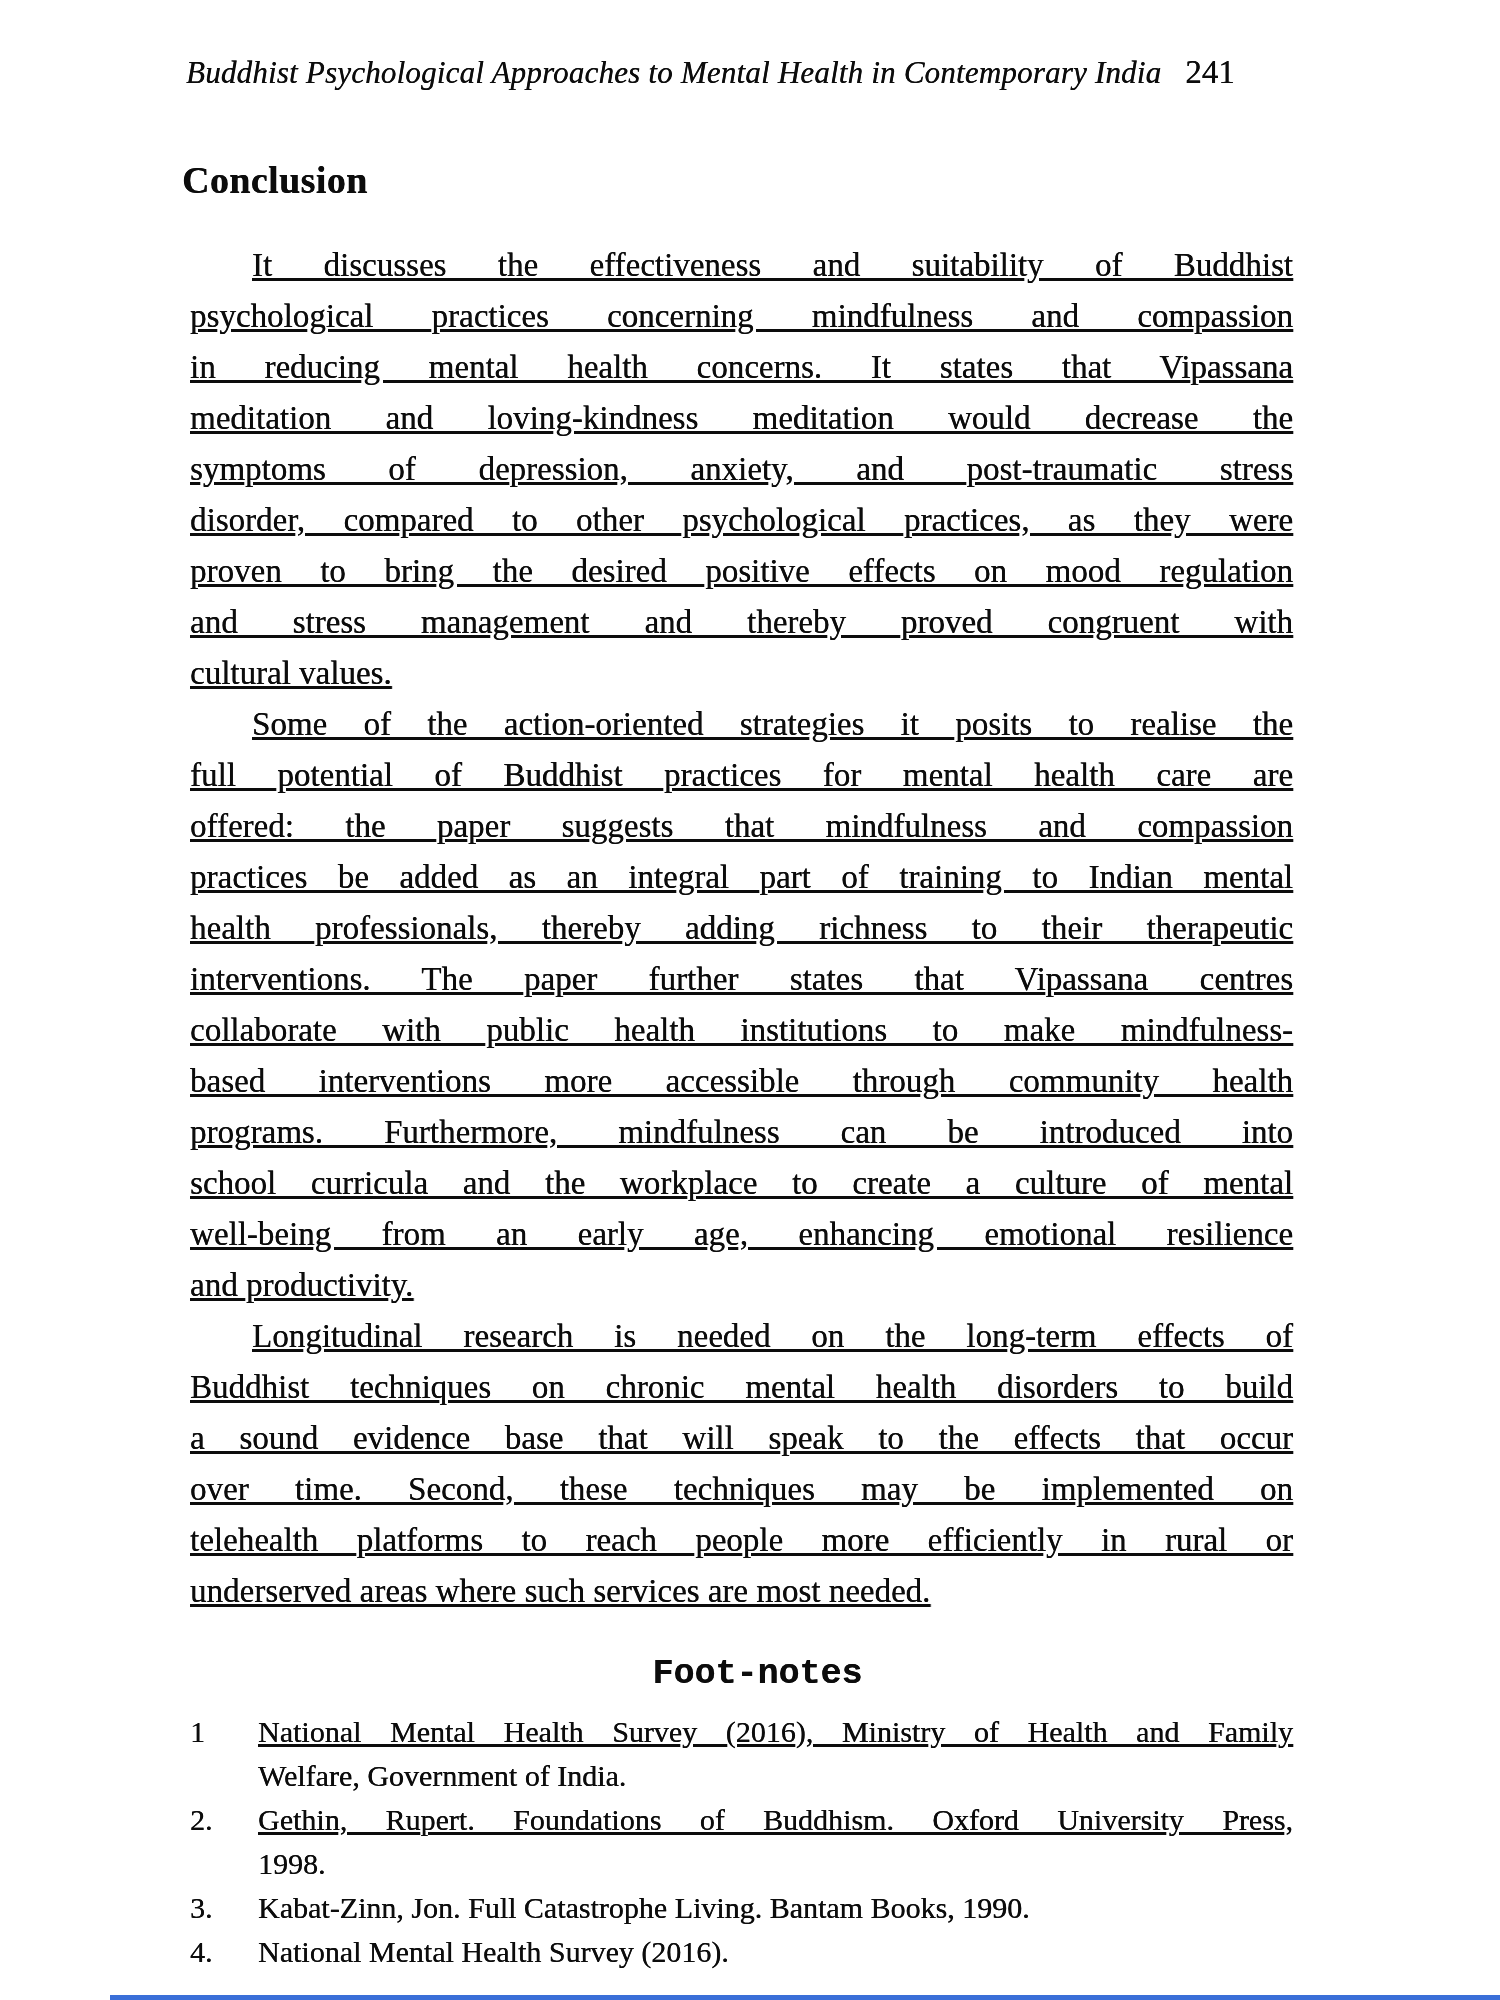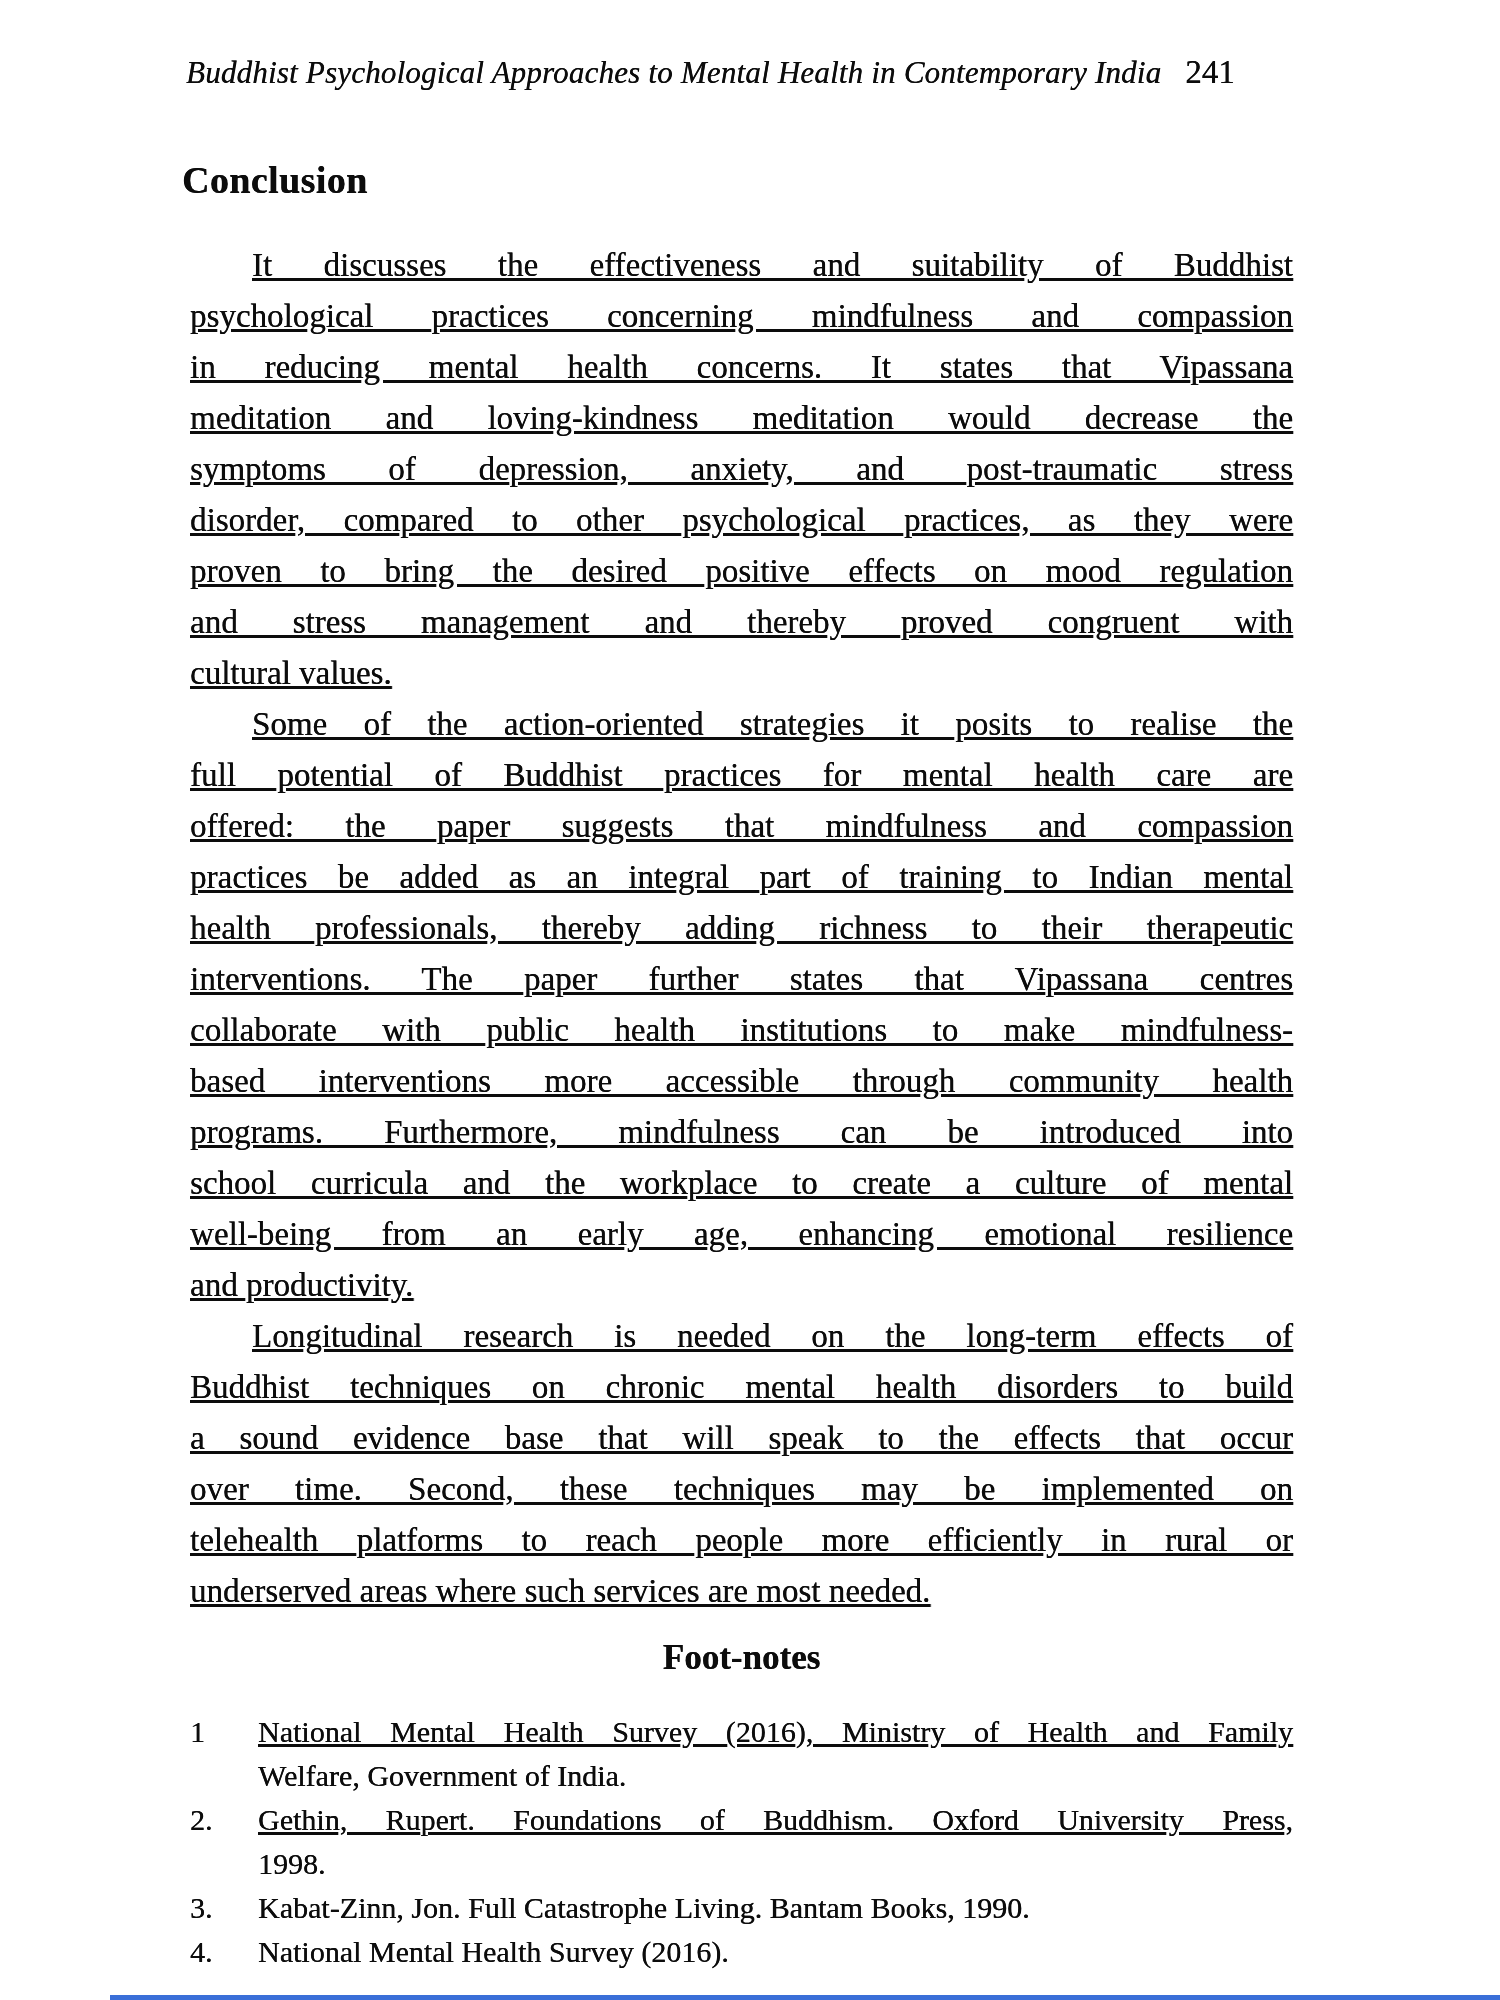--- a/index.html
+++ b/index.html
@@ -55,24 +55,25 @@
     text-align: justify;
     text-align-last: justify;
   }
   .line.first { text-indent: 62px; }
   .line.last  { text-align-last: left; }
   .footnotes-heading {
     position: absolute;
     left: 190px;
     top: 1638px;
     width: 1103px;
-    margin: 0;
+    margin: 16px;
     text-align: center;
     font-size: 35px;
     font-weight: bold;
+    font-family: Liberation Mono, monospace;
   }
   .footnotes {
     position: absolute;
     left: 190px;
     top: 1710px;
     width: 1103px;
     margin: 0;
     padding: 0;
     list-style: none;
     font-size: 30px;

